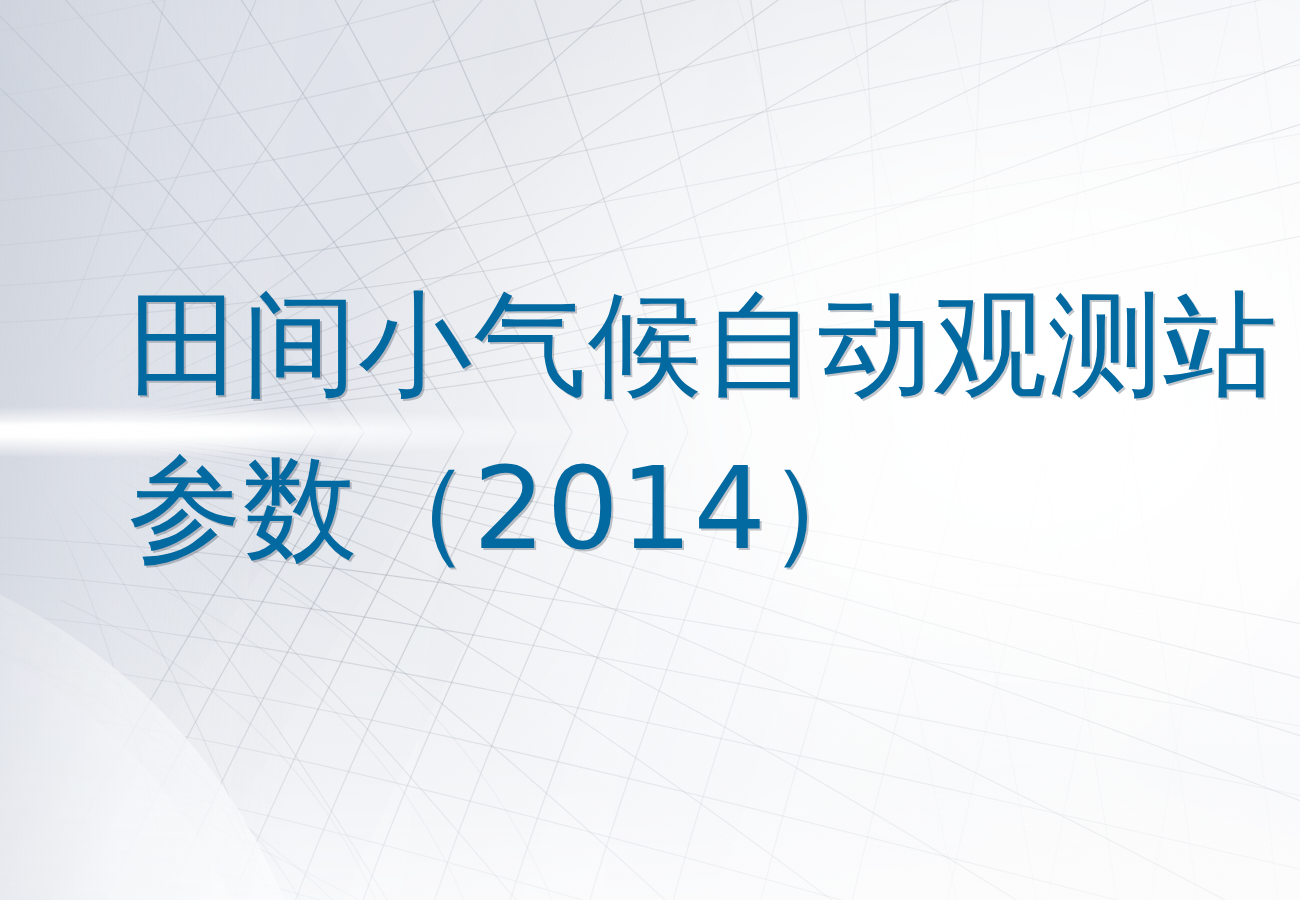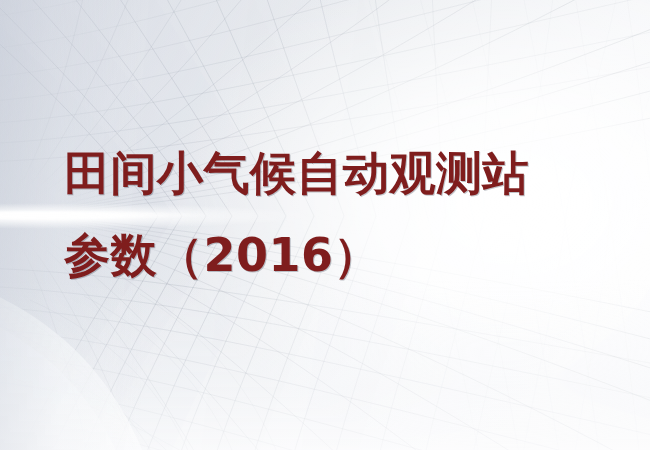--- a/index.html
+++ b/index.html
@@ -70,24 +70,24 @@
   }
 
   
   #title-block {
     position: absolute;
     left: 64px;
     top: 132px;
     width: 540px;
   }
   .title-line {
-    font-size: 46px;
+    font-size: 57px;
     line-height: 82px;
-    font-weight: bold;
-    color: #7f1d1d;
+    font-weight: normal;
+    color: #0369a1;
     letter-spacing: 0.5px;
     white-space: nowrap;
     text-shadow: 1px 1px 0 rgba(40,50,70,0.28);
   }
 </style>
 </head>
 <body>
 
 <div id="slide">
 
@@ -235,16 +235,16 @@
 
   <div class="layer" id="wash-topleft"></div>
   <div class="layer" id="wash-right"></div>
   <div class="layer" id="wash-bottom"></div>
   <div class="layer" id="vignette-left"></div>
   <div class="layer" id="glow-band"></div>
   <div class="layer" id="glow-core"></div>
 
   <div id="title-block">
     <div class="title-line">田间小气候自动观测站</div>
-    <div class="title-line">参数（2016）</div>
+    <div class="title-line">参数（2014）</div>
   </div>
 
 </div>
 
 </body></html>

